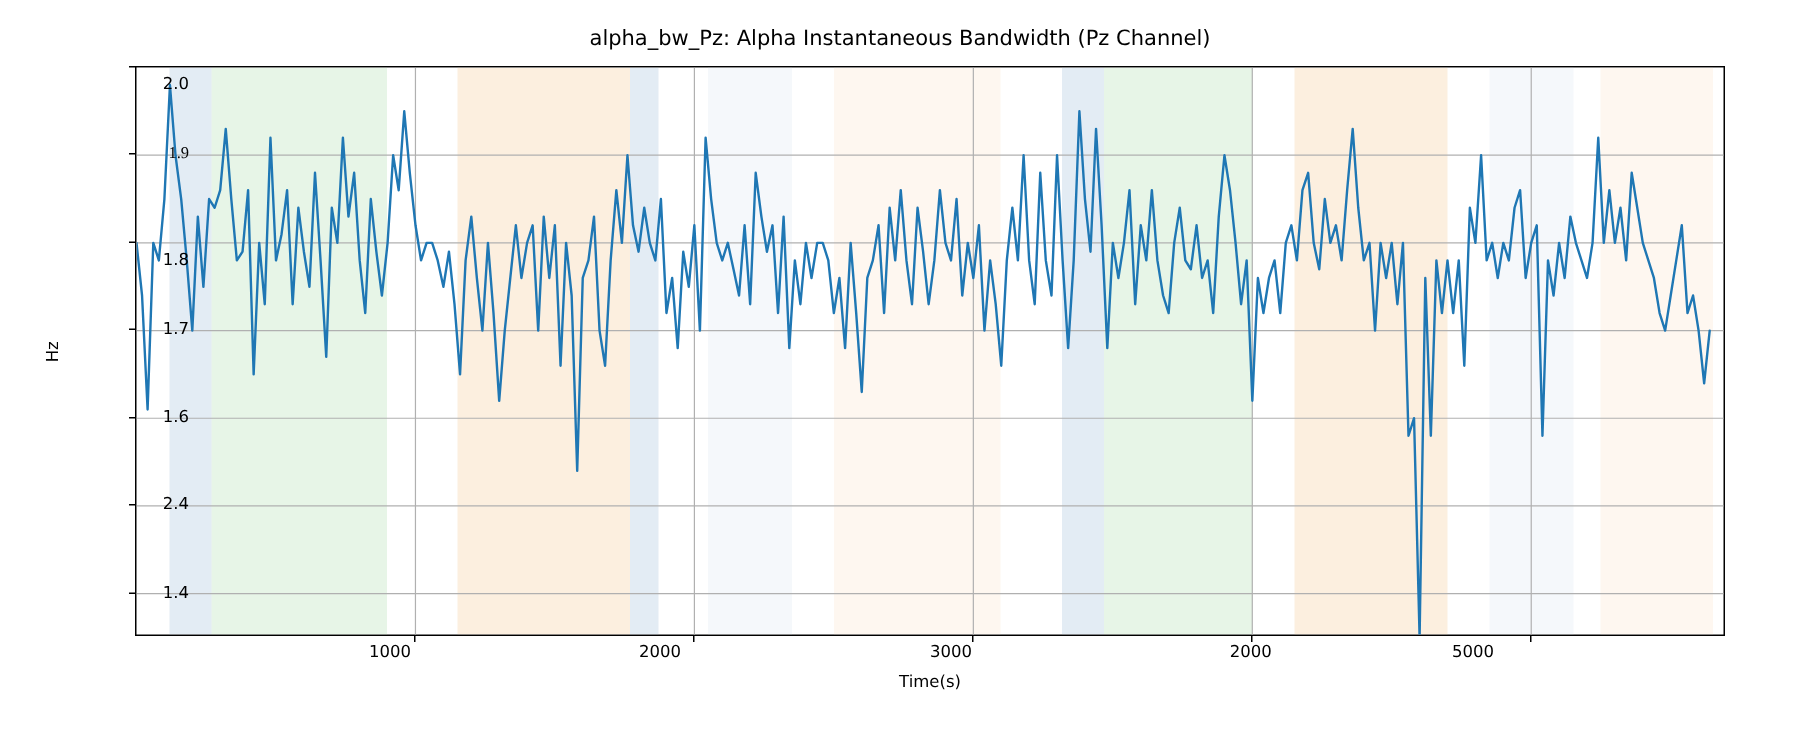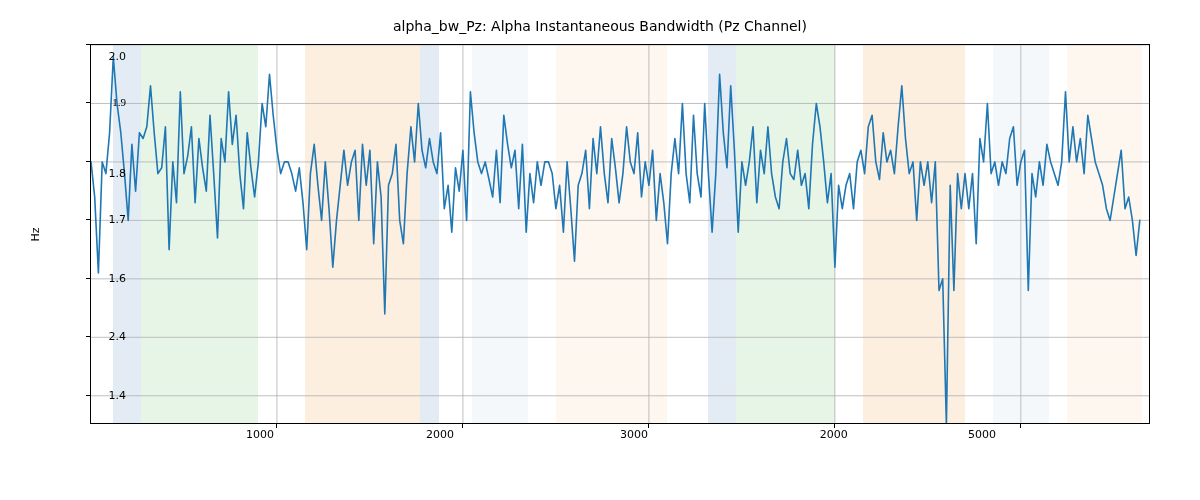--- a/index.html
+++ b/index.html
@@ -133,20 +133,21 @@
         <line x1="0" y1="175.38461538461544" x2="1060" y2="175.38461538461544"></line>
         <line x1="0" y1="116.9230769230769" x2="1060" y2="116.9230769230769"></line>
         <line x1="0" y1="58.46153846153851" x2="1060" y2="58.46153846153851"></line>
         <line x1="0" y1="0" x2="1060" y2="0"></line>
       </svg>
     <svg id="series-svg" class="series" width="1060" height="380" style="position:absolute;left:0;top:0">
         <path d="M0.0 116.9 L3.7 152.0 L7.4 228.0 L11.2 116.9 L14.9 128.6 L18.6 87.7 L22.3 11.7 L26.0 58.5 L29.8 87.7 L33.5 128.6 L37.2 175.4 L40.9 99.4 L44.6 146.2 L48.4 87.7 L52.1 93.5 L55.8 81.8 L59.5 40.9 L63.2 87.7 L66.9 128.6 L70.7 122.8 L74.4 81.8 L78.1 204.6 L81.8 116.9 L85.5 157.8 L89.3 46.8 L93.0 128.6 L96.7 111.1 L100.4 81.8 L104.1 157.8 L107.9 93.5 L111.6 122.8 L115.3 146.2 L119.0 70.2 L122.7 128.6 L126.5 192.9 L130.2 93.5 L133.9 116.9 L137.6 46.8 L141.3 99.4 L145.1 70.2 L148.8 128.6 L152.5 163.7 L156.2 87.7 L159.9 122.8 L163.6 152.0 L167.4 116.9 L171.1 58.5 L174.8 81.8 L178.5 29.2 L182.2 70.2 L186.0 105.2 L189.7 128.6 L193.4 116.9 L197.1 116.9 L200.8 128.6 L204.6 146.2 L208.3 122.8 L212.0 157.8 L215.7 204.6 L219.4 128.6 L223.2 99.4 L226.9 140.3 L230.6 175.4 L234.3 116.9 L238.0 163.7 L241.8 222.2 L245.5 175.4 L249.2 140.3 L252.9 105.2 L256.6 140.3 L260.4 116.9 L264.1 105.2 L267.8 175.4 L271.5 99.4 L275.2 140.3 L278.9 105.2 L282.7 198.8 L286.4 116.9 L290.1 152.0 L293.8 268.9 L297.5 140.3 L301.3 128.6 L305.0 99.4 L308.7 175.4 L312.4 198.8 L316.1 128.6 L319.9 81.8 L323.6 116.9 L327.3 58.5 L331.0 105.2 L334.7 122.8 L338.5 93.5 L342.2 116.9 L345.9 128.6 L349.6 87.7 L353.3 163.7 L357.1 140.3 L360.8 187.1 L364.5 122.8 L368.2 146.2 L371.9 105.2 L375.6 175.4 L379.4 46.8 L383.1 87.7 L386.8 116.9 L390.5 128.6 L394.2 116.9 L398.0 134.5 L401.7 152.0 L405.4 105.2 L409.1 157.8 L412.8 70.2 L416.6 99.4 L420.3 122.8 L424.0 105.2 L427.7 163.7 L431.4 99.4 L435.2 187.1 L438.9 128.6 L442.6 157.8 L446.3 116.9 L450.0 140.3 L453.8 116.9 L457.5 116.9 L461.2 128.6 L464.9 163.7 L468.6 140.3 L472.4 187.1 L476.1 116.9 L479.8 163.7 L483.5 216.3 L487.2 140.3 L490.9 128.6 L494.7 105.2 L498.4 163.7 L502.1 93.5 L505.8 128.6 L509.5 81.8 L513.3 128.6 L517.0 157.8 L520.7 93.5 L524.4 122.8 L528.1 157.8 L531.9 128.6 L535.6 81.8 L539.3 116.9 L543.0 128.6 L546.7 87.7 L550.5 152.0 L554.2 116.9 L557.9 140.3 L561.6 105.2 L565.3 175.4 L569.1 128.6 L572.8 157.8 L576.5 198.8 L580.2 128.6 L583.9 93.5 L587.6 128.6 L591.4 58.5 L595.1 128.6 L598.8 157.8 L602.5 70.2 L606.2 128.6 L610.0 152.0 L613.7 58.5 L617.4 128.6 L621.1 187.1 L624.8 128.6 L628.6 29.2 L632.3 87.7 L636.0 122.8 L639.7 40.9 L643.4 105.2 L647.2 187.1 L650.9 116.9 L654.6 140.3 L658.3 116.9 L662.0 81.8 L665.8 157.8 L669.5 105.2 L673.2 128.6 L676.9 81.8 L680.6 128.6 L684.4 152.0 L688.1 163.7 L691.8 116.9 L695.5 93.5 L699.2 128.6 L702.9 134.5 L706.7 105.2 L710.4 140.3 L714.1 128.6 L717.8 163.7 L721.5 99.4 L725.3 58.5 L729.0 81.8 L732.7 116.9 L736.4 157.8 L740.1 128.6 L743.9 222.2 L747.6 140.3 L751.3 163.7 L755.0 140.3 L758.7 128.6 L762.5 163.7 L766.2 116.9 L769.9 105.2 L773.6 128.6 L777.3 81.8 L781.1 70.2 L784.8 116.9 L788.5 134.5 L792.2 87.7 L795.9 116.9 L799.6 105.2 L803.4 128.6 L807.1 81.8 L810.8 40.9 L814.5 93.5 L818.2 128.6 L822.0 116.9 L825.7 175.4 L829.4 116.9 L833.1 140.3 L836.8 116.9 L840.6 157.8 L844.3 116.9 L848.0 245.5 L851.7 233.8 L855.4 380.0 L859.2 140.3 L862.9 245.5 L866.6 128.6 L870.3 163.7 L874.0 128.6 L877.8 163.7 L881.5 128.6 L885.2 198.8 L888.9 93.5 L892.6 116.9 L896.4 58.5 L900.1 128.6 L903.8 116.9 L907.5 140.3 L911.2 116.9 L914.9 128.6 L918.7 93.5 L922.4 81.8 L926.1 140.3 L929.8 116.9 L933.5 105.2 L937.3 245.5 L941.0 128.6 L944.7 152.0 L948.4 116.9 L952.1 140.3 L955.9 99.4 L959.6 116.9 L963.3 128.6 L967.0 140.3 L970.7 116.9 L974.5 46.8 L978.2 116.9 L981.9 81.8 L985.6 116.9 L989.3 93.5 L993.1 128.6 L996.8 70.2 L1000.5 93.5 L1004.2 116.9 L1007.9 128.6 L1011.6 140.3 L1015.4 163.7 L1019.1 175.4 L1022.8 152.0 L1026.5 128.6 L1030.2 105.2 L1034.0 163.7 L1037.7 152.0 L1041.4 175.4 L1045.1 210.5 L1048.8 175.4 "></path>
       </svg>
   </div>
 
+  <div class="xlabel">Time(s)</div>
 
   <div id="ticklayer">
       <div class="ytick" style="top: 394.769px;">1.4</div>
       <div class="tickmark" style="left: 86px; top: 394.769px; width: 4px; height: 1px;"></div>
       <div class="ytick" style="top: 336.308px;">2.4</div>
       <div class="tickmark" style="left: 86px; top: 336.308px; width: 4px; height: 1px;"></div>
       <div class="ytick" style="top: 277.846px;">1.6</div>
       <div class="tickmark" style="left: 86px; top: 277.846px; width: 4px; height: 1px;"></div>
       <div class="ytick" style="top: 219.385px;">1.7</div>
       <div class="tickmark" style="left: 86px; top: 219.385px; width: 4px; height: 1px;"></div>

